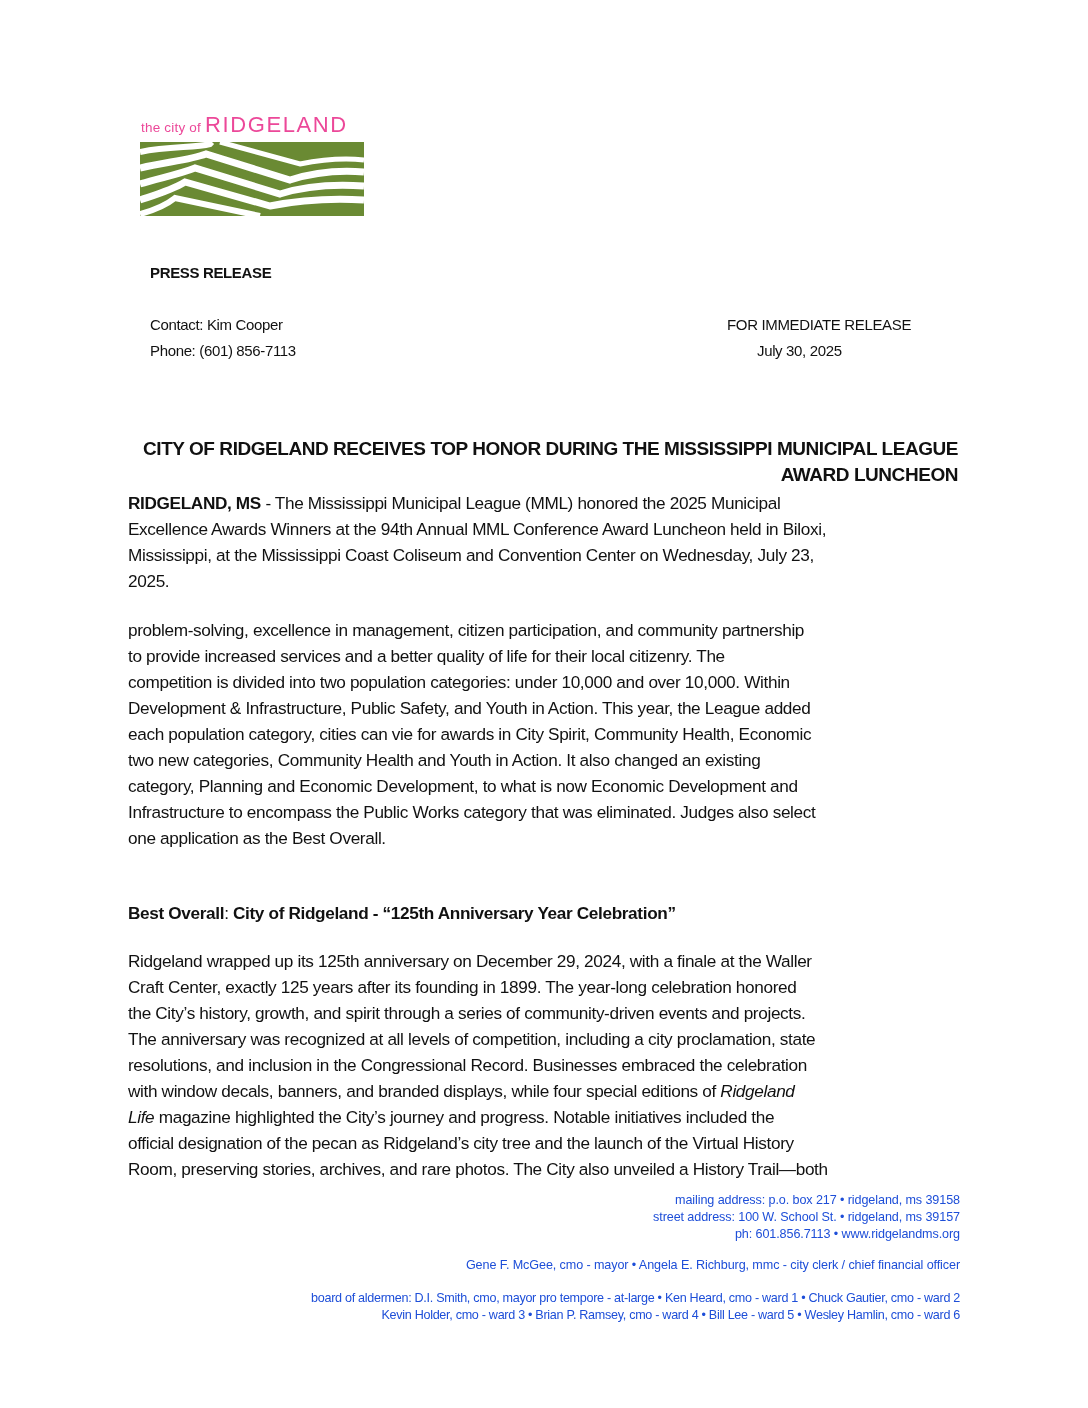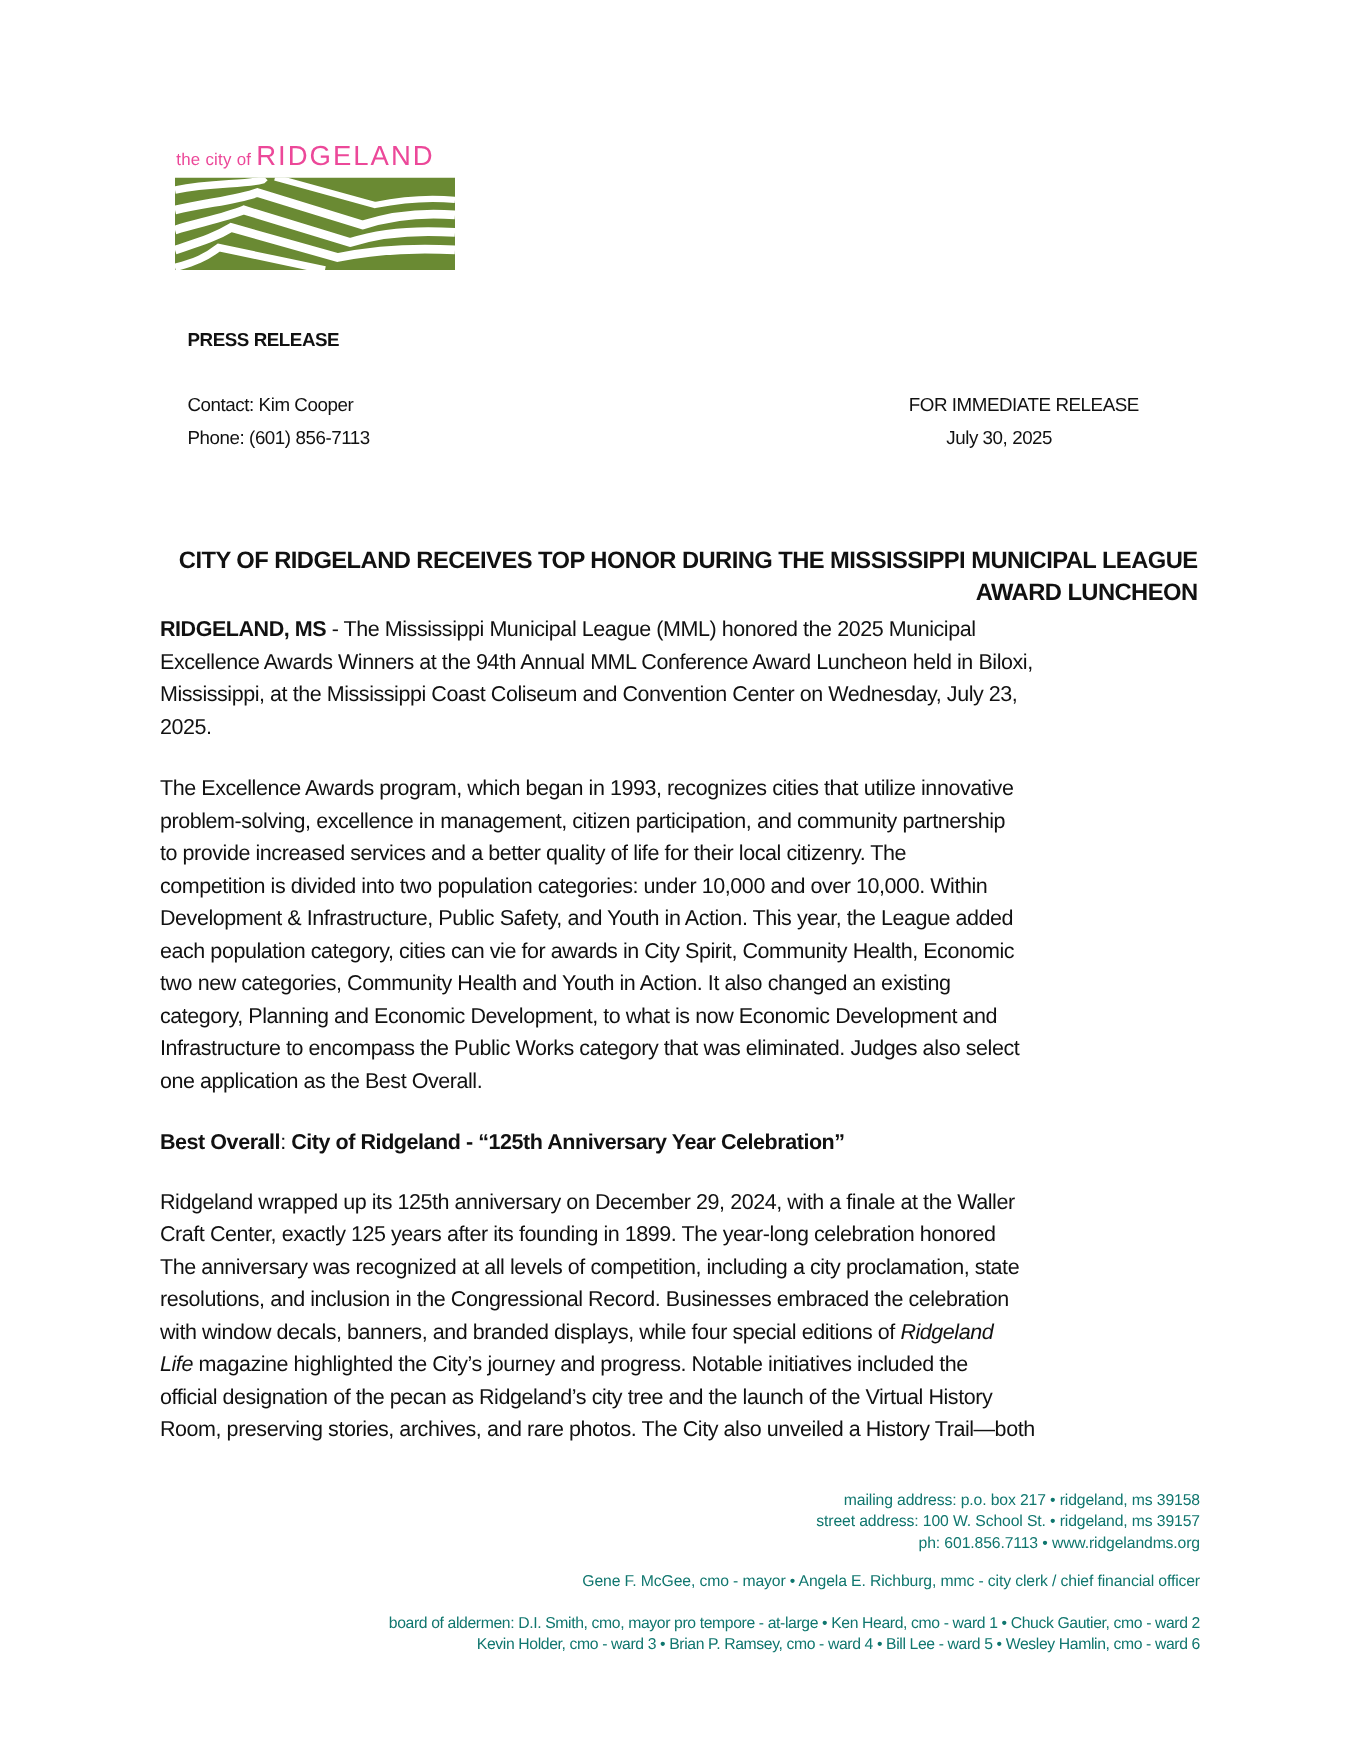--- a/index.html
+++ b/index.html
@@ -27,21 +27,21 @@
            font-size: 19px; font-weight: bold; line-height: 26px; letter-spacing: -0.45px; }
   .title div { white-space: nowrap; }
 
   .para { position: absolute; left: 128px; width: 840px; font-size: 17.2px; line-height: 26px; letter-spacing: -0.35px; }
   .para .ln { white-space: nowrap; display: block; }
   .p1 { top: 490px; }
   .p2 { top: 617px; }
   .best { position: absolute; left: 128px; top: 900px; font-size: 17.2px; line-height: 26px; letter-spacing: -0.35px; white-space: nowrap; }
   .p3 { top: 948px; }
 
-  .footer { position: absolute; right: 128px; color: #0f766e; font-size: 12.6px; line-height: 17px; text-align: right; white-space: nowrap; letter-spacing: -0.1px; }
+  .footer { position: absolute; right: 128px; color: #1d4ed8; font-size: 12.6px; line-height: 17px; text-align: right; white-space: nowrap; letter-spacing: -0.1px; }
   .f-address { top: 1192px; }
   .f-officials { top: 1257px; }
   .f-board { top: 1290px; letter-spacing: -0.3px; }
 </style>
 </head>
 <body>
 
 <div class="page">
 
   <div class="logo">
@@ -74,39 +74,39 @@
   </div>
 
   <div class="para p1">
     <span class="ln"><span class="bold">RIDGELAND, MS</span><span> - The Mississippi Municipal League (MML) honored the 2025 Municipal</span></span>
     <span class="ln">Excellence Awards Winners at the 94th Annual MML Conference Award Luncheon held in Biloxi,</span>
     <span class="ln">Mississippi, at the Mississippi Coast Coliseum and Convention Center on Wednesday, July 23,</span>
     <span class="ln">2025.</span>
   </div>
 
   <div class="para p2">
-    <span class="ln">The Excellence Awards program, which began in 1993, recognizes cities that utilize innovative</span>
     <span class="ln">problem-solving, excellence in management, citizen participation, and community partnership</span>
     <span class="ln">to provide increased services and a better quality of life for their local citizenry. The</span>
     <span class="ln">competition is divided into two population categories: under 10,000 and over 10,000. Within</span>
     <span class="ln">Development &amp; Infrastructure, Public Safety, and Youth in Action. This year, the League added</span>
     <span class="ln">each population category, cities can vie for awards in City Spirit, Community Health, Economic</span>
     <span class="ln">two new categories, Community Health and Youth in Action. It also changed an existing</span>
     <span class="ln">category, Planning and Economic Development, to what is now Economic Development and</span>
     <span class="ln">Infrastructure to encompass the Public Works category that was eliminated. Judges also select</span>
     <span class="ln">one application as the Best Overall.</span>
   </div>
 
   <div class="best">
     <span class="bold">Best Overall</span><span>: </span><span class="bold">City of Ridgeland - “125th Anniversary Year Celebration”</span>
   </div>
 
   <div class="para p3">
     <span class="ln">Ridgeland wrapped up its 125th anniversary on December 29, 2024, with a finale at the Waller</span>
     <span class="ln">Craft Center, exactly 125 years after its founding in 1899. The year-long celebration honored</span>
+    <span class="ln">the City’s history, growth, and spirit through a series of community-driven events and projects.</span>
     <span class="ln">The anniversary was recognized at all levels of competition, including a city proclamation, state</span>
     <span class="ln">resolutions, and inclusion in the Congressional Record. Businesses embraced the celebration</span>
     <span class="ln"><span>with window decals, banners, and branded displays, while four special editions of </span><i>Ridgeland</i></span>
     <span class="ln"><i>Life</i><span> magazine highlighted the City’s journey and progress. Notable initiatives included the</span></span>
     <span class="ln">official designation of the pecan as Ridgeland’s city tree and the launch of the Virtual History</span>
     <span class="ln">Room, preserving stories, archives, and rare photos. The City also unveiled a History Trail—both</span>
   </div>
 
   <div class="footer f-address">
     <div>mailing address: p.o. box 217 • ridgeland, ms 39158</div>

